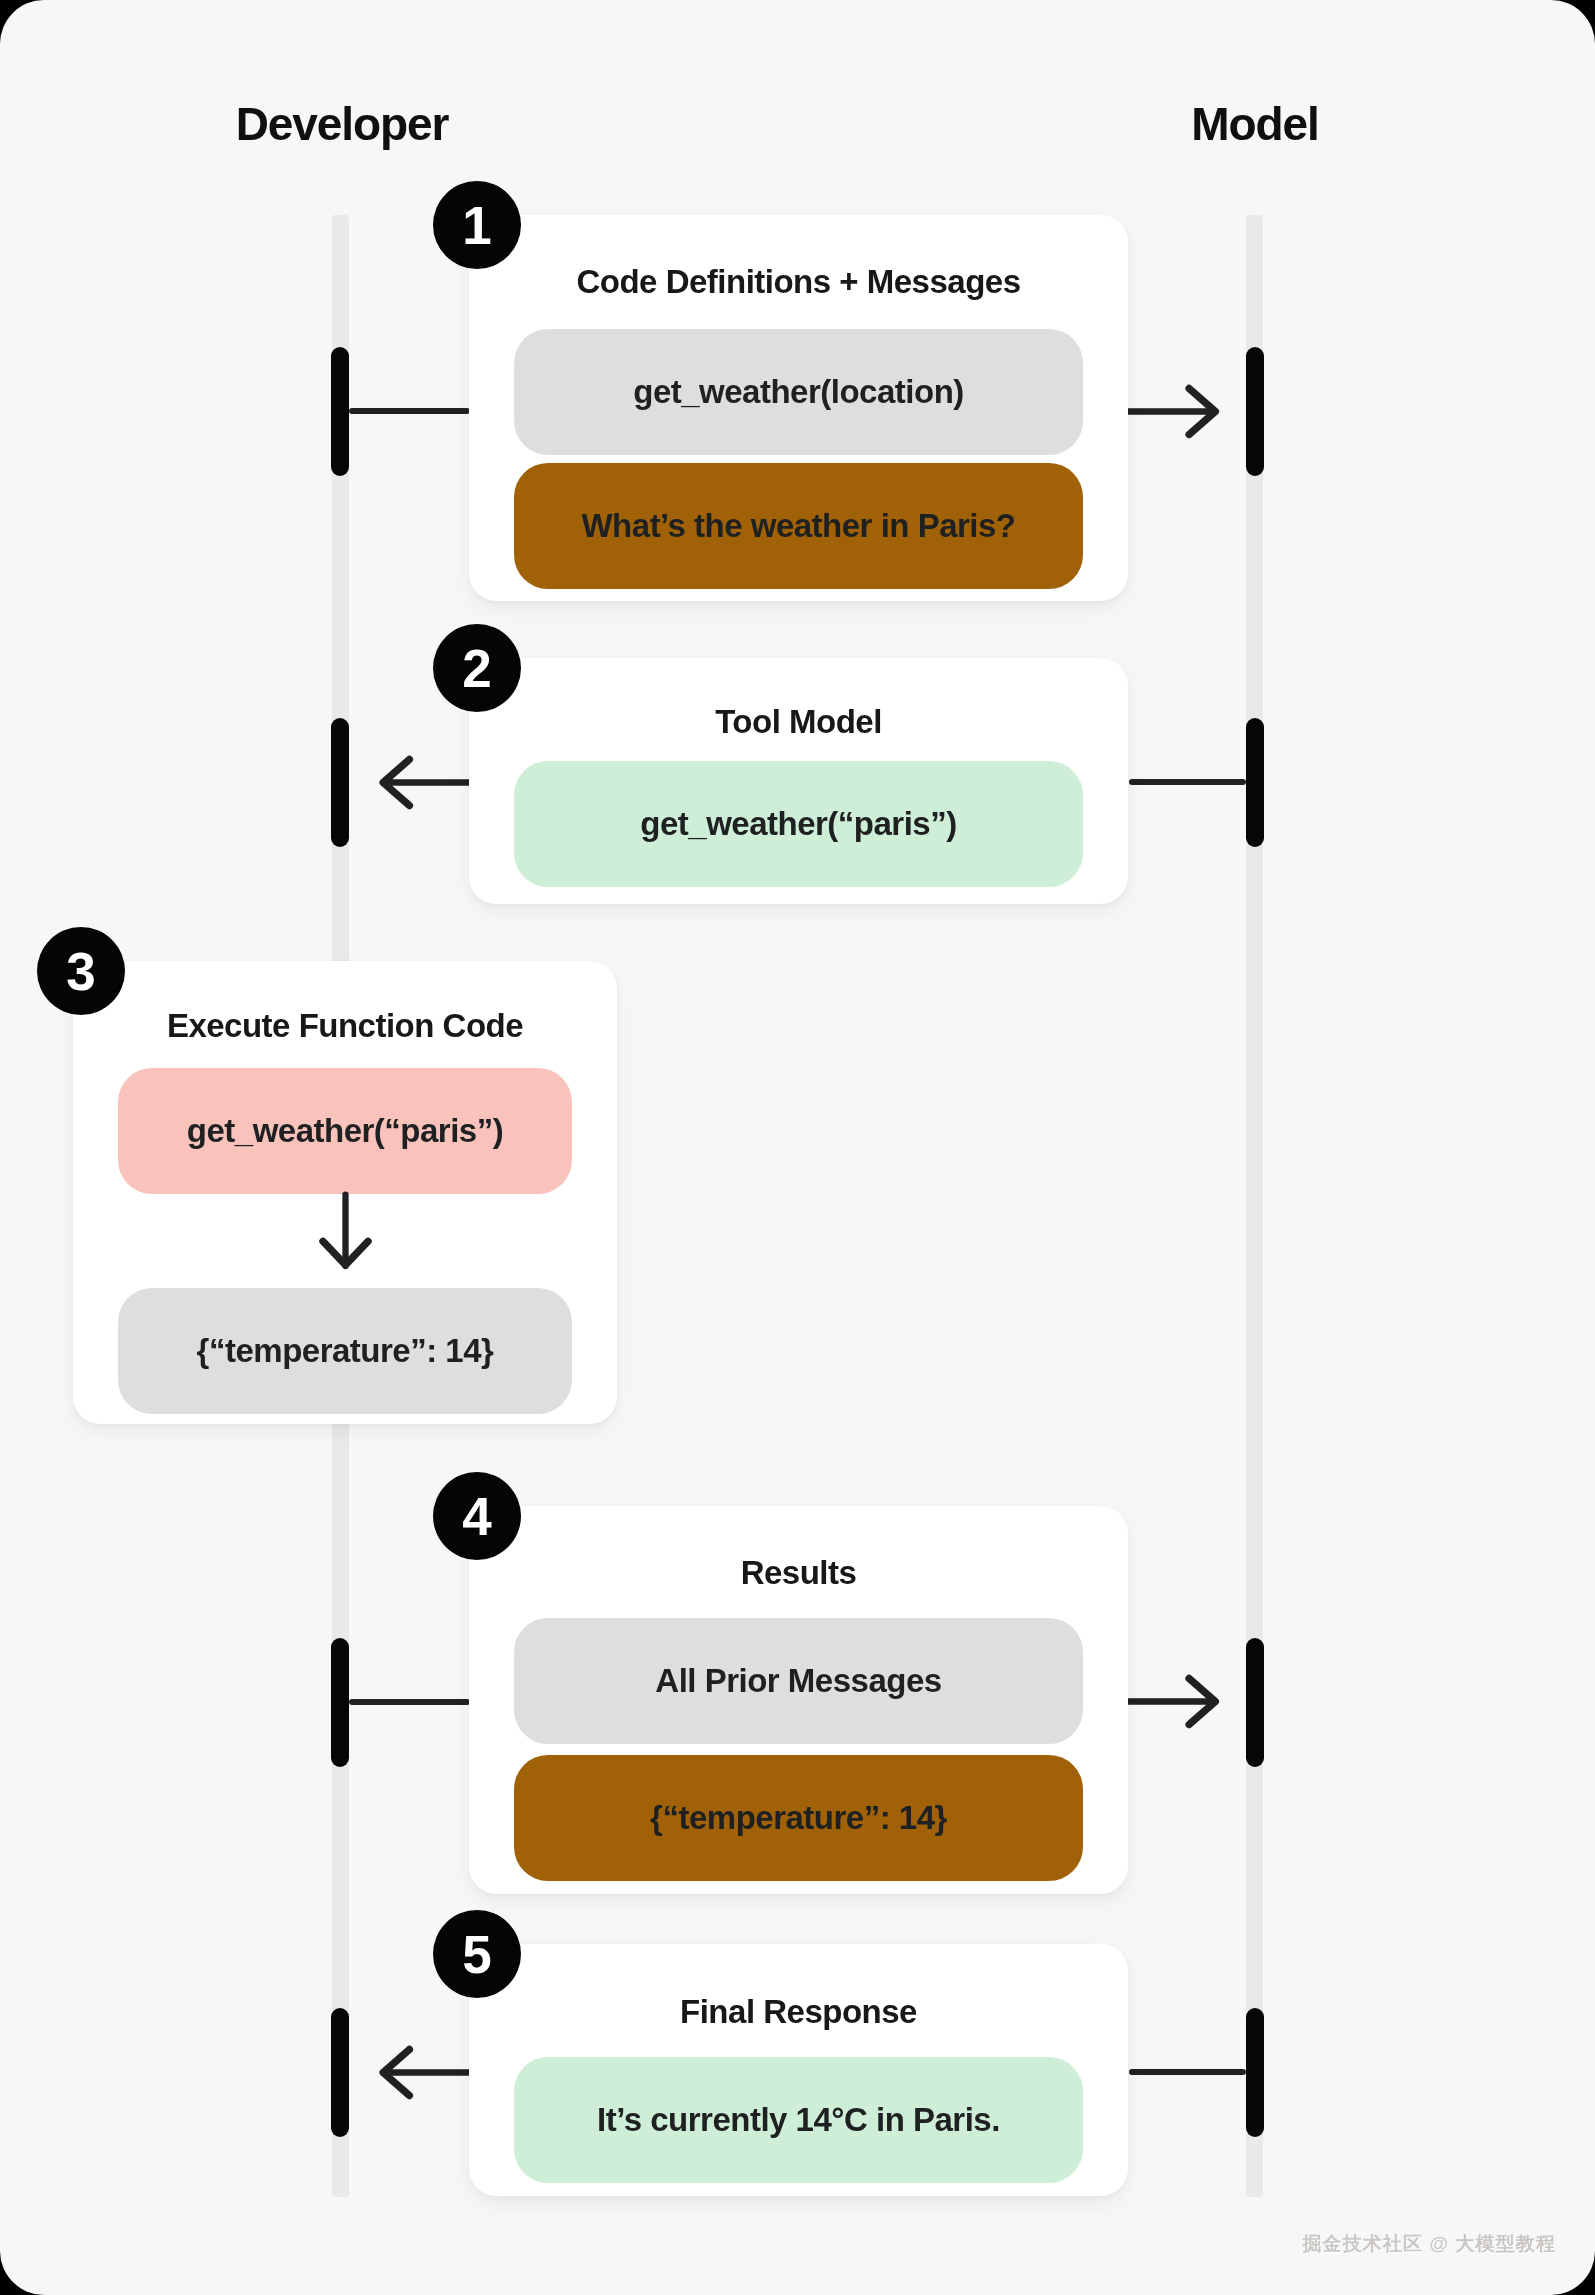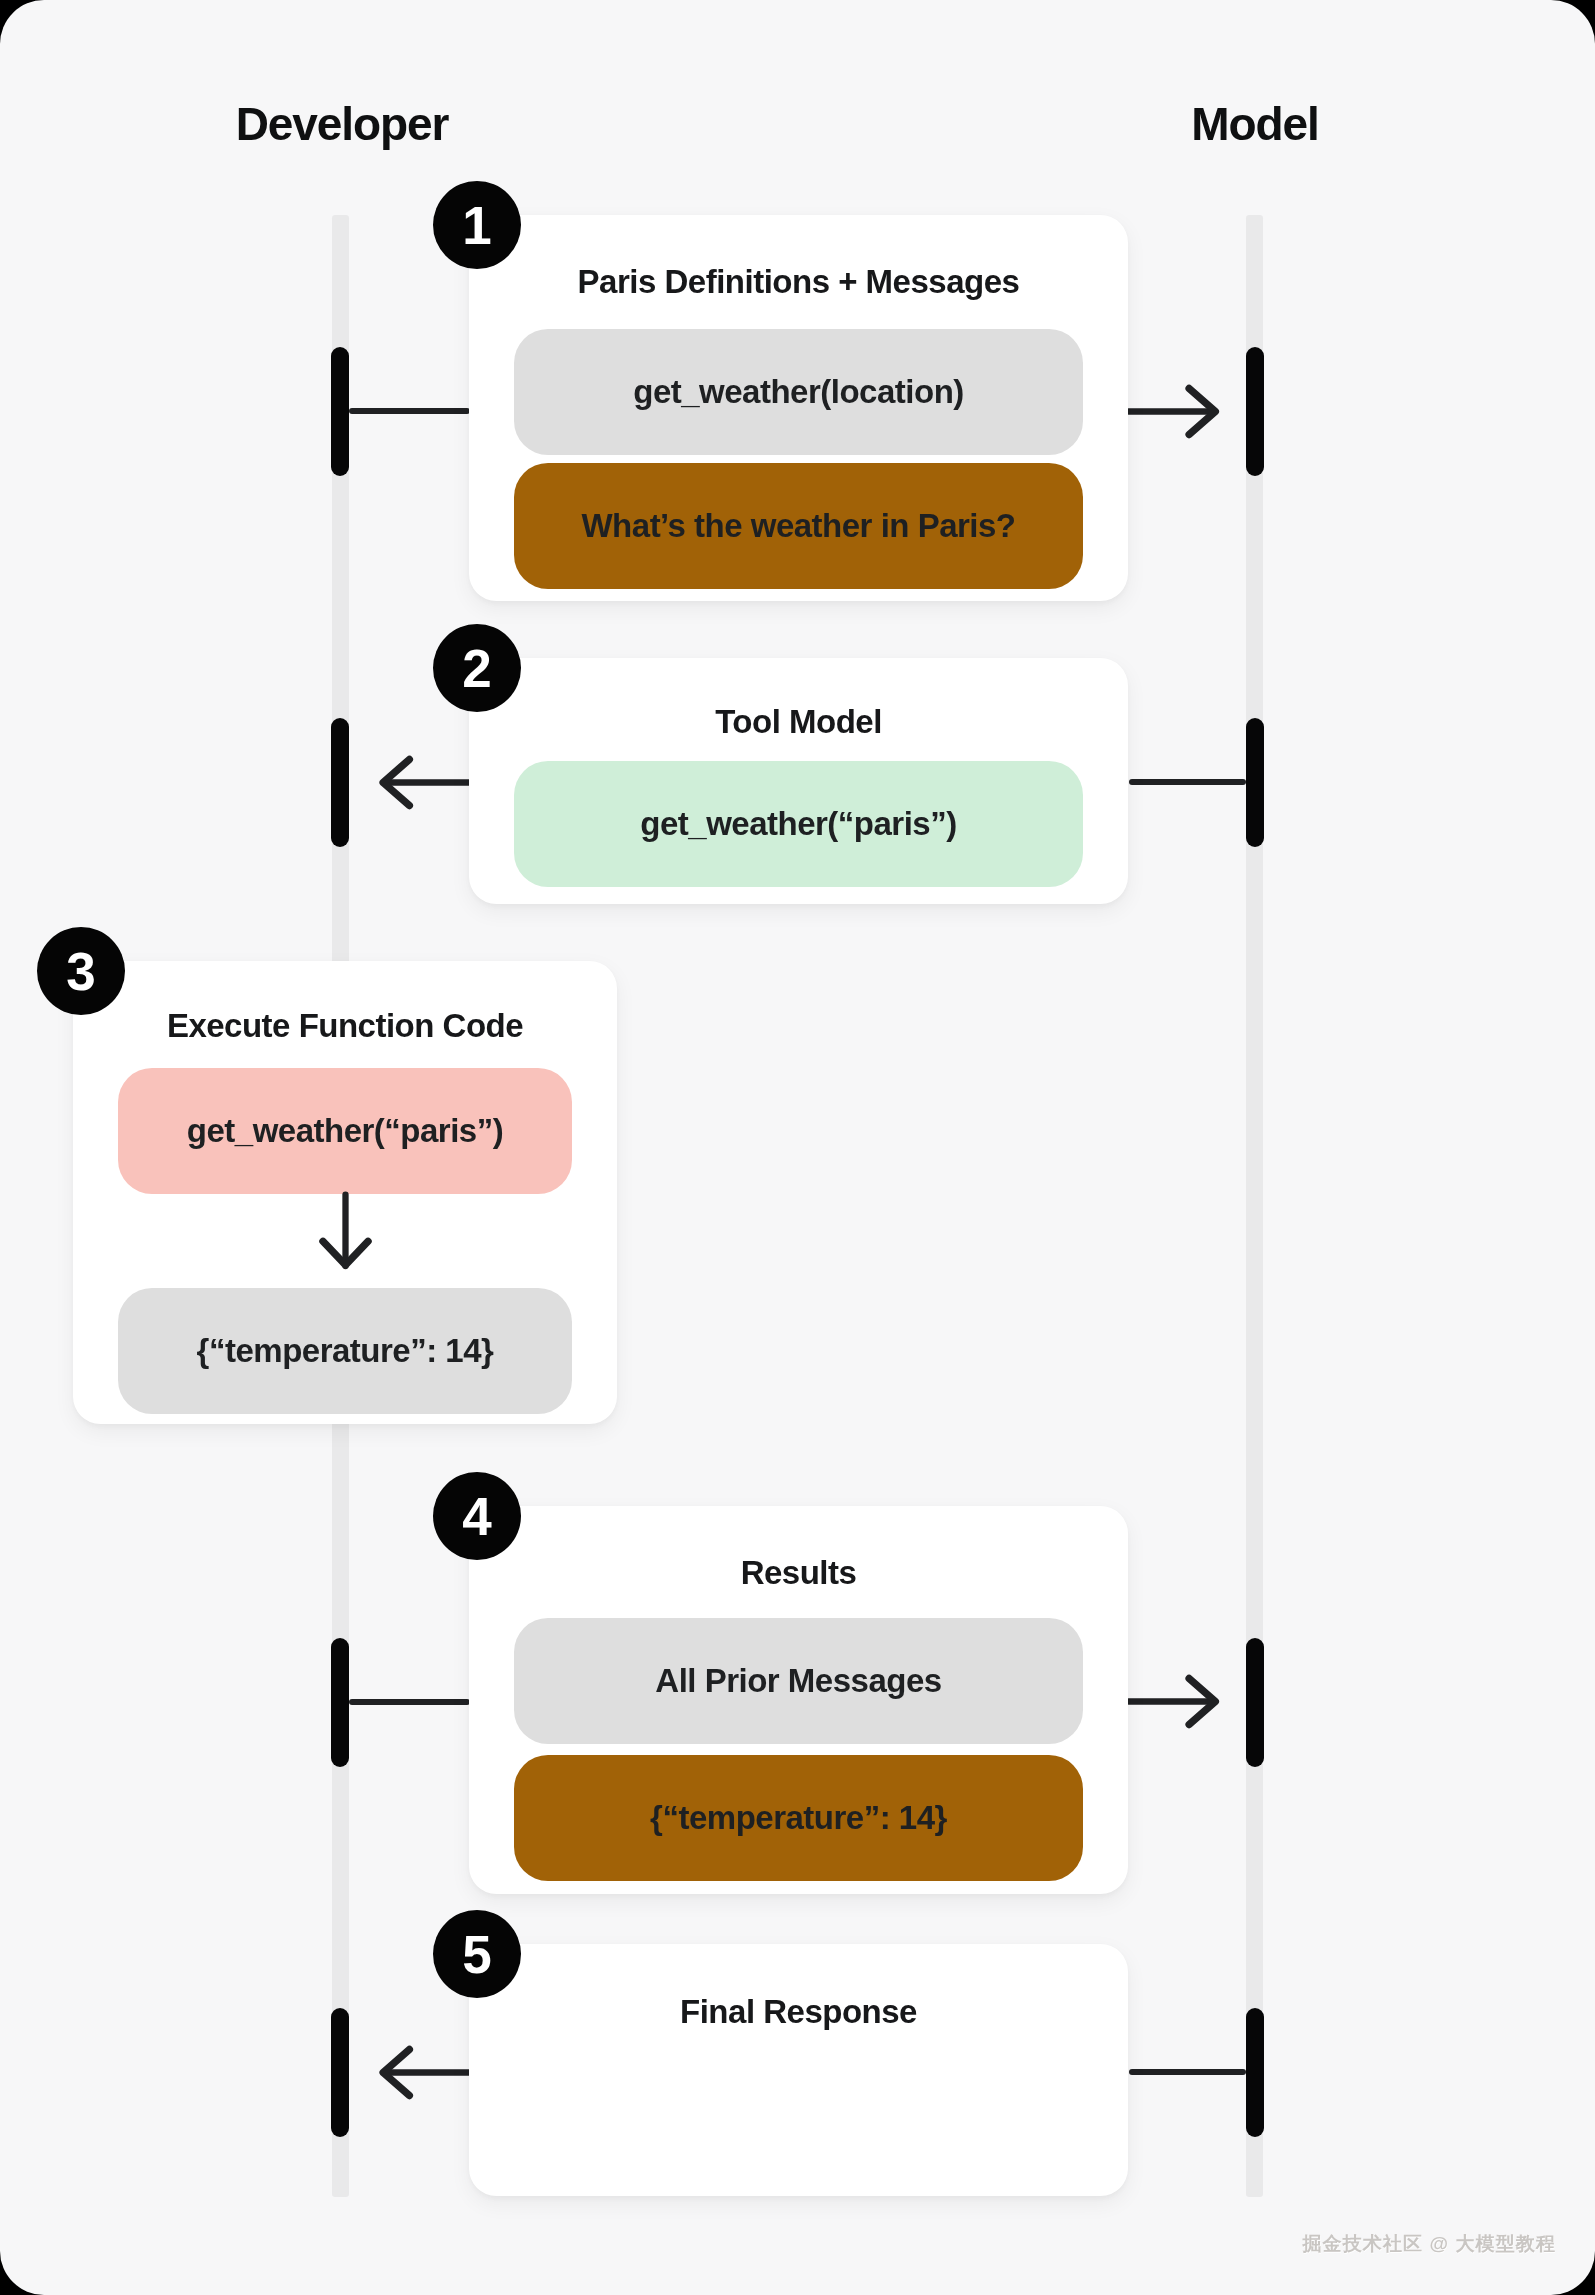--- a/index.html
+++ b/index.html
@@ -130,21 +130,21 @@
     <line x1="10" y1="60" x2="168" y2="60" stroke-width="12"></line>
     <polyline points="125,16 175,60 125,104" stroke-width="14"></polyline>
   </svg>
   <svg class="ahead" id="head-5" viewBox="0 0 280 120">
     <line x1="252" y1="60" x2="92" y2="60" stroke-width="12"></line>
     <polyline points="135,16 85,60 135,104" stroke-width="14"></polyline>
   </svg>
 
   <section class="card" id="card1">
     <div class="badge">1</div>
-    <h2 class="card-title">Paris Definitions + Messages</h2>
+    <h2 class="card-title">Code Definitions + Messages</h2>
     <div class="pill gray" id="p1a">get_weather(location)</div>
     <div class="pill blue" id="p1b">What’s the weather in Paris?</div>
   </section>
 
   <section class="card" id="card2">
     <div class="badge">2</div>
     <h2 class="card-title">Tool Model</h2>
     <div class="pill green" id="p2a">get_weather(“paris”)</div>
   </section>
 
@@ -162,17 +162,18 @@
   <section class="card" id="card4">
     <div class="badge">4</div>
     <h2 class="card-title">Results</h2>
     <div class="pill gray" id="p4a">All Prior Messages</div>
     <div class="pill blue" id="p4b">{“temperature”: 14}</div>
   </section>
 
   <section class="card" id="card5">
     <div class="badge">5</div>
     <h2 class="card-title">Final Response</h2>
+    <div class="pill green" id="p5a">It’s currently 14°C in Paris.</div>
   </section>
 
   <div class="watermark">掘金技术社区 @ 大模型教程</div>
 </div>
 
 
 </body></html>

